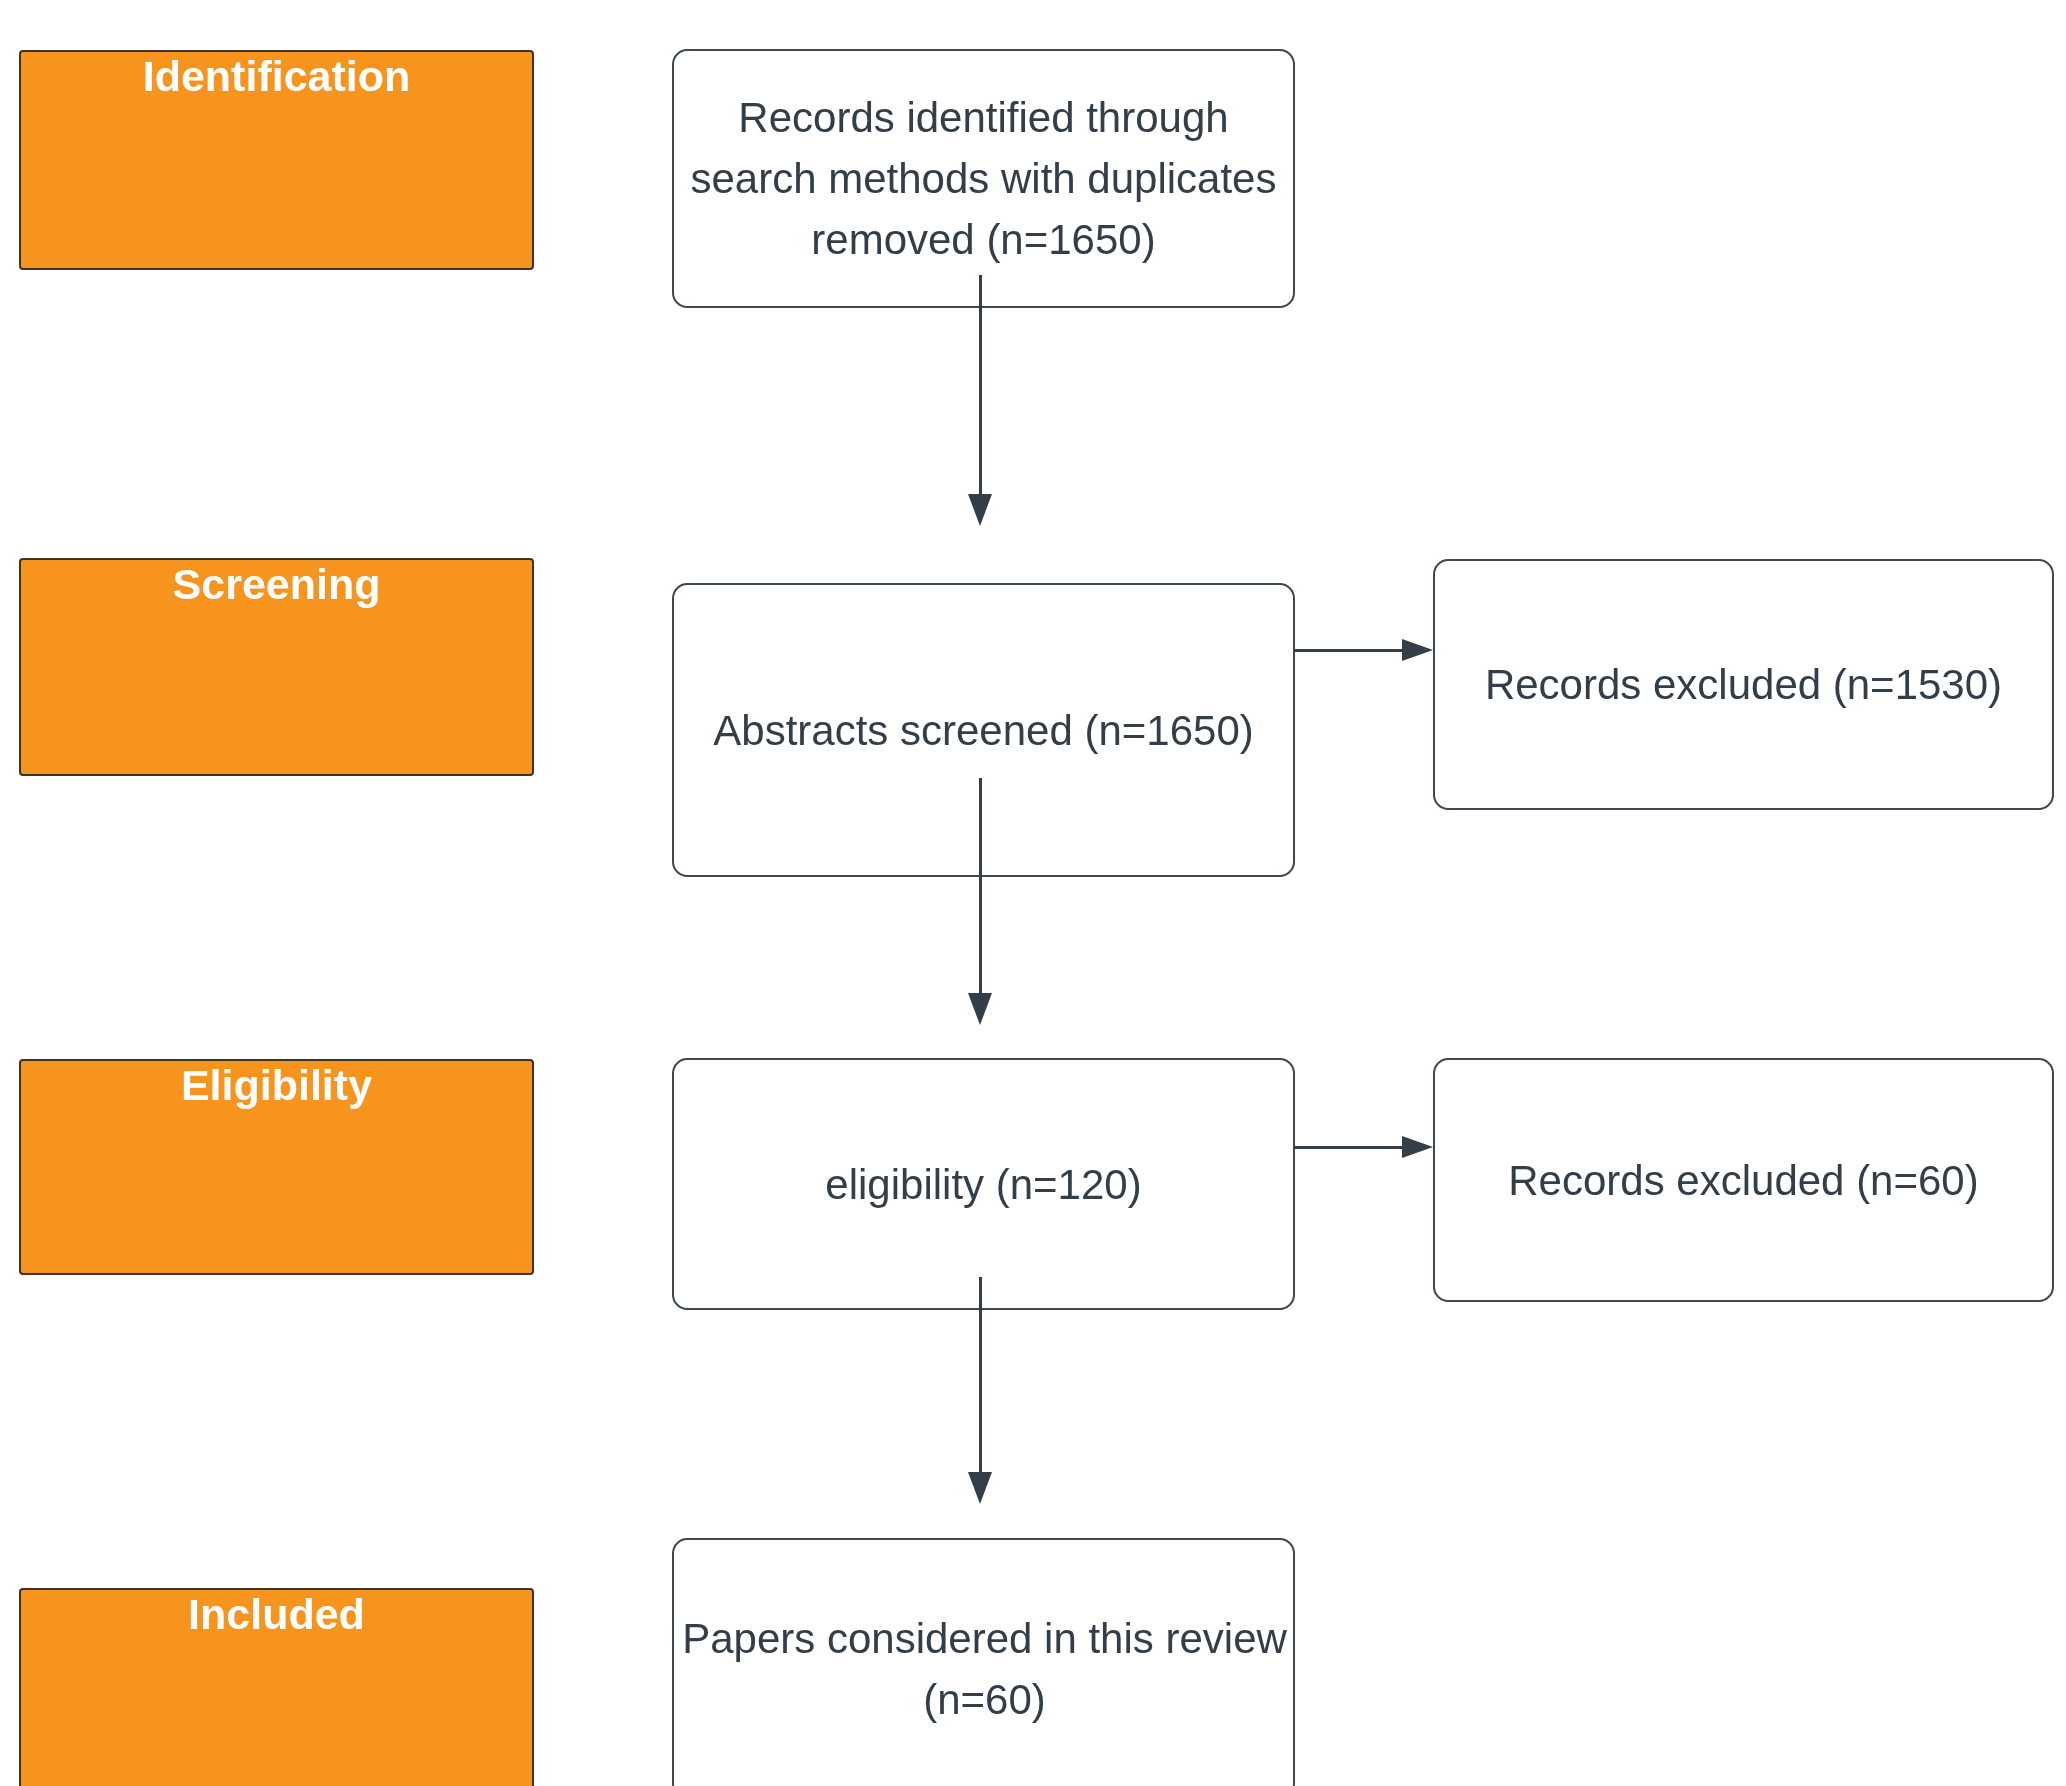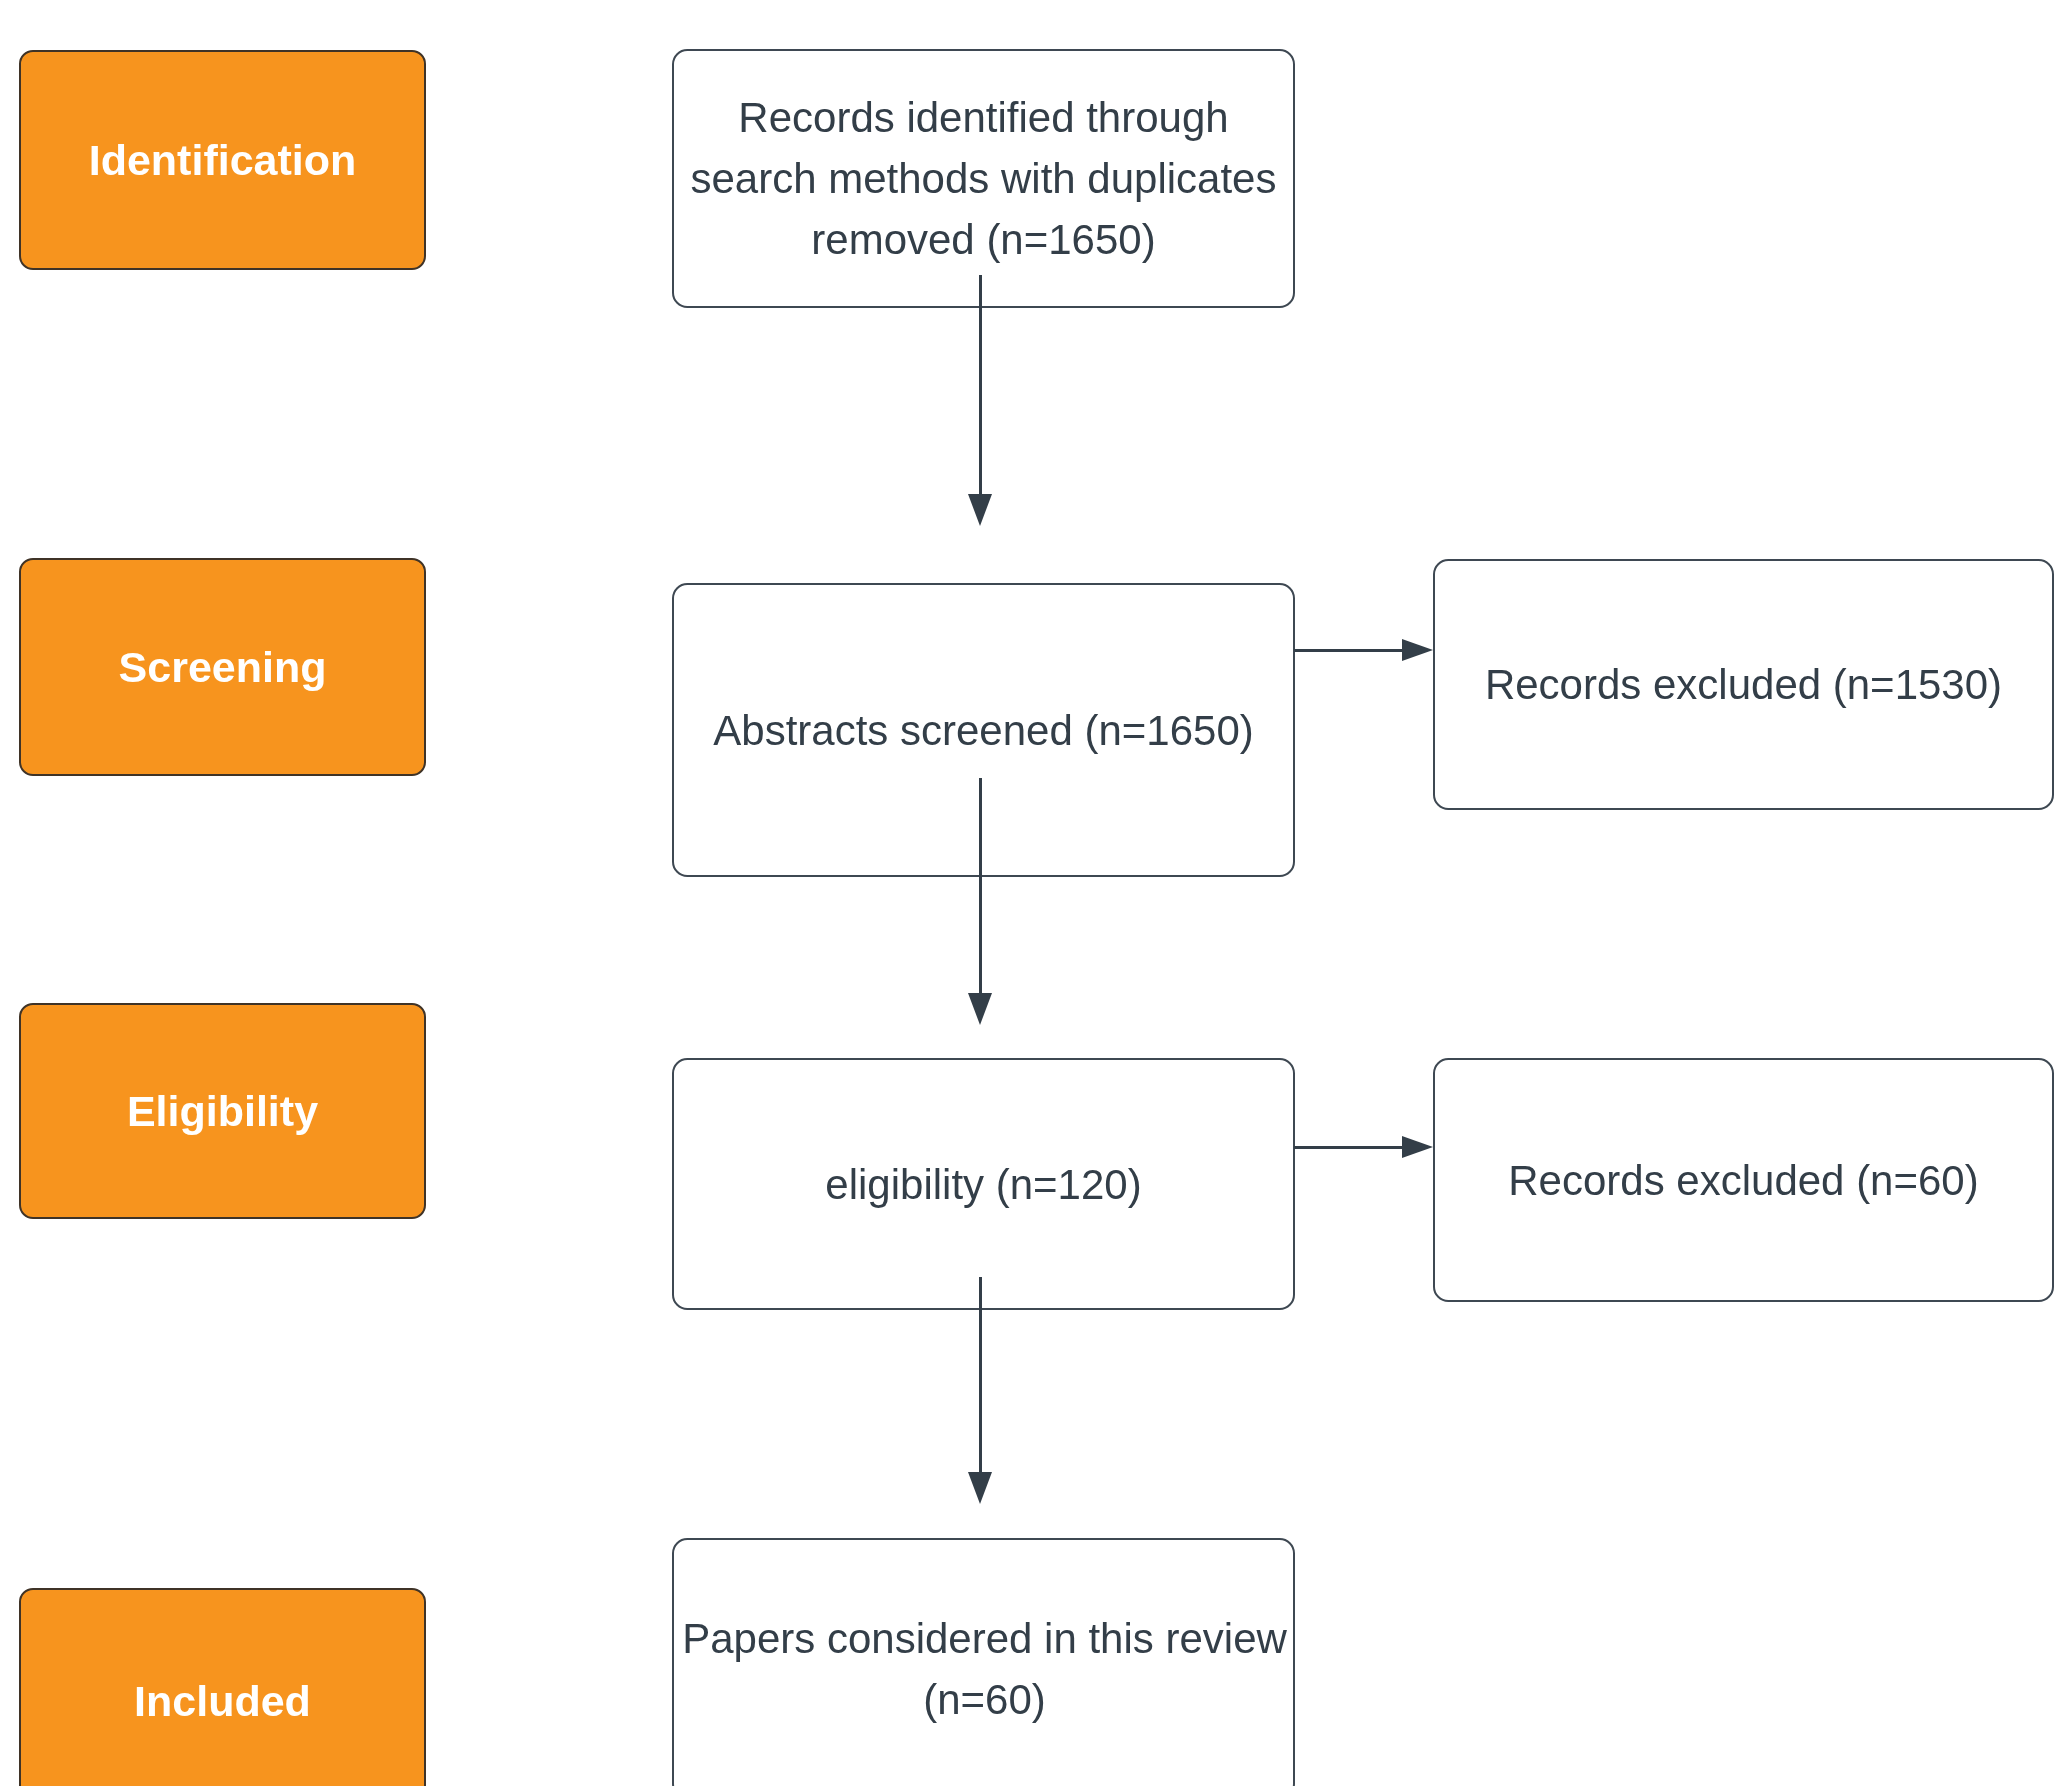--- a/index.html
+++ b/index.html
@@ -18,26 +18,25 @@
     position:relative;
     width:2066px;
     height:1787px;
     background:var(--background);
     font-family:"Liberation Sans","DejaVu Sans",sans-serif;
     overflow:hidden;
   }
   .stage-box{
     position:absolute;
     left:19px;
-    width:407px;
+    width:515px;
     background:var(--stage-fill);
     border:2.8px solid var(--stage-border);
-    border-radius:14px;
+    border-radius:4px;
     display:flex;
-    align-items:center;
     justify-content:center;
   }
   .stage-box .label{
     color:var(--stage-text);
     font-size:43px;
     font-weight:bold;
     text-align:center;
   }
   .flow-box{
     position:absolute;
@@ -97,21 +96,21 @@
 <body>
 
 <div class="canvas">
 
   <div class="stage-box" style="top:50px;height:220px;">
     <span class="label">Identification</span>
   </div>
   <div class="stage-box" style="top:558px;height:218px;">
     <span class="label">Screening</span>
   </div>
-  <div class="stage-box" style="top:1003px;height:216px;">
+  <div class="stage-box" style="top:1059px;height:216px;">
     <span class="label">Eligibility</span>
   </div>
   <div class="stage-box" style="top:1588px;height:227px;">
     <span class="label">Included</span>
   </div>
 
   <div class="flow-box col-mid" style="top:16px;height:259px;">
     <span class="line-text">Records identified through</span>
     <span class="line-text">search methods with duplicates</span>
     <span class="line-text">removed (n=1650)</span>

